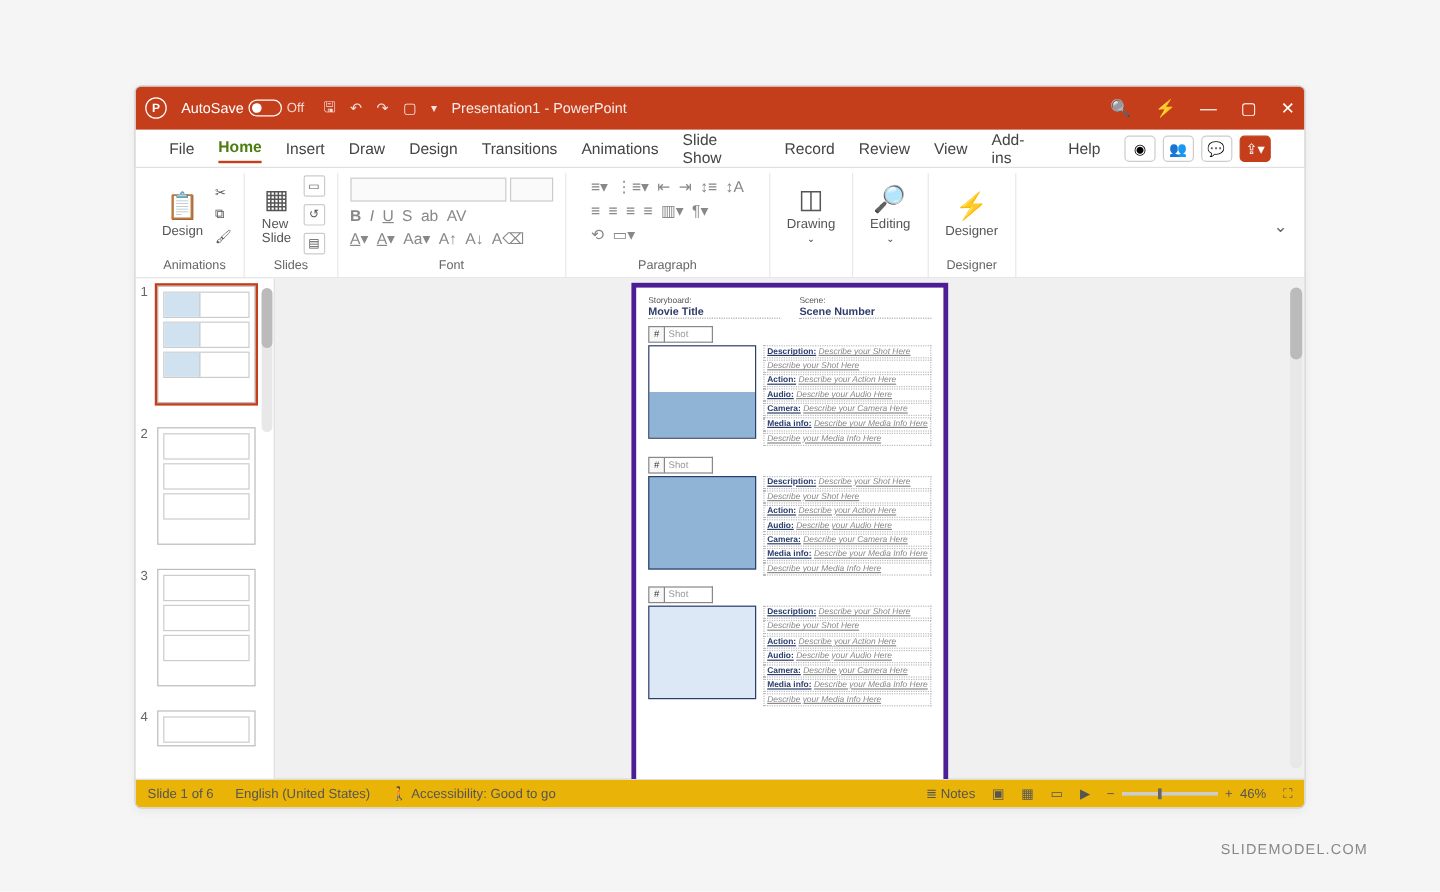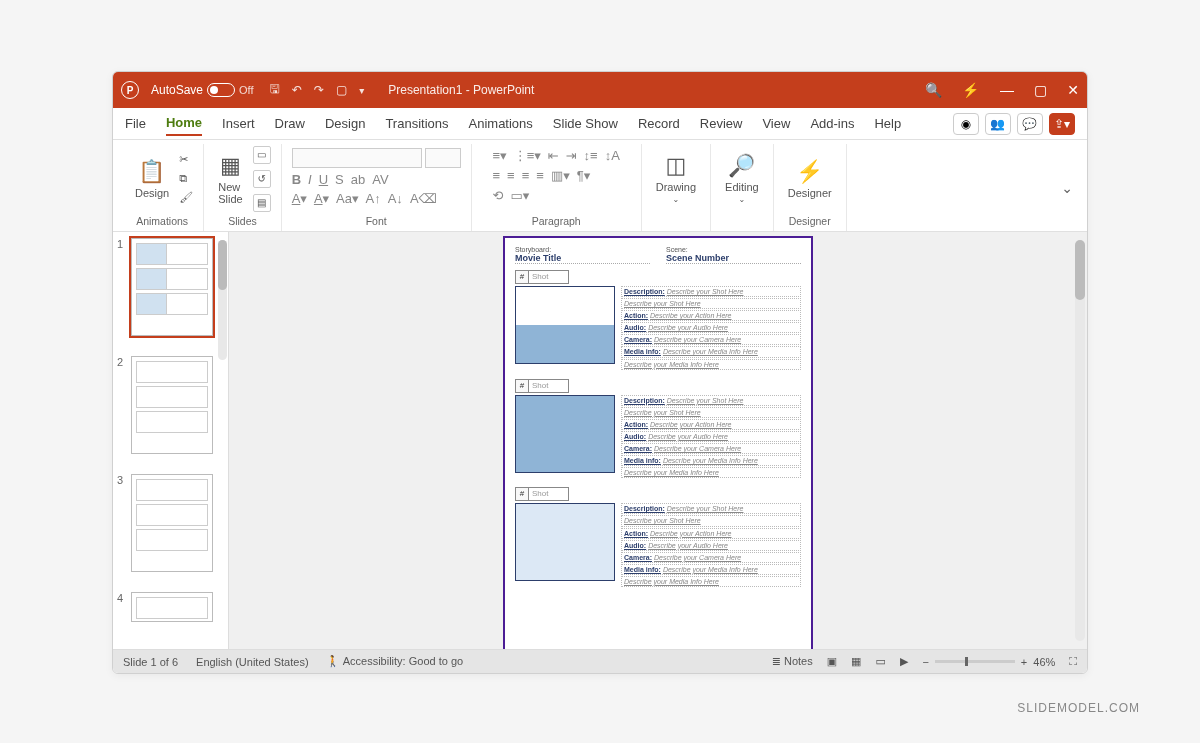--- a/index.html
+++ b/index.html
@@ -5,24 +5,24 @@
 * { margin:0; padding:0; box-sizing:border-box; font-family:"Segoe UI",Arial,sans-serif; }
 body { background:#f5f5f5; width:1200px; height:743px; position:relative; }
 .window { position:absolute; top:71px; left:112px; width:976px; height:603px; background:#fff; border:1px solid #d0d0d0; border-radius:6px; overflow:hidden; display:flex; flex-direction:column; box-shadow:0 2px 8px rgba(0,0,0,.05);}
 .titlebar { background:#C43E1C; height:36px; display:flex; align-items:center; color:#fff; font-size:12px; padding:0 8px; gap:12px;}
 .titlebar .pp-icon { width:18px; height:18px; border:1.5px solid #fff; border-radius:50%; display:flex; align-items:center; justify-content:center; font-size:10px; font-weight:bold;}
 .titlebar .autosave-toggle { display:flex; align-items:center; gap:4px; }
 .toggle { width:28px; height:14px; border:1px solid #fff; border-radius:7px; position:relative; }
 .toggle::after { content:""; position:absolute; width:8px; height:8px; background:#fff; border-radius:50%; left:2px; top:2px;}
 .titlebar .qat { display:flex; gap:12px; margin-left:4px; align-items:center;}
 .titlebar .qat span { cursor:pointer; opacity:.85;}
-.titlebar .title { margin-left:12px; opacity:.9; }
+.titlebar .title { opacity:.9; }
 .titlebar .right { margin-left:auto; display:flex; align-items:center; gap:20px;}
 .titlebar .right span { cursor:pointer; font-size:14px;}
-.tabbar { height:32px; display:flex; align-items:center; padding:0 12px; gap:20px; border-bottom:1px solid #e0e0e0; font-size:13px;}
+.tabbar { height:32px; display:flex; align-items:center; padding:0 28px; gap:20px; border-bottom:1px solid #e0e0e0; font-size:13px;}
 .tabbar .tab { color:#444; cursor:pointer; padding:4px 0;}
 .tabbar .tab.active { color:#4d7c0f; border-bottom:2px solid #C43E1C; font-weight:600;}
 .tabbar .rightbtns { margin-left:auto; display:flex; gap:6px;}
 .rbtn { width:26px; height:22px; border:1px solid #ccc; border-radius:4px; display:flex; align-items:center; justify-content:center; font-size:12px; cursor:pointer; background:#fff;}
 .rbtn.share { background:#C43E1C; color:#fff; border-color:#C43E1C;}
 .ribbon { height:92px; background:#fff; display:flex; padding:4px 8px 0; border-bottom:1px solid #e0e0e0; font-size:11px; color:#555;}
 .rgroup { display:flex; flex-direction:column; align-items:center; border-right:1px solid #e8e8e8; padding:0 10px 2px; }
 .rgroup:last-child{border-right:none;}
 .rgroup .lbl { font-size:10.5px; color:#666; margin-top:auto; padding:2px 0;}
 .rrow { display:flex; align-items:center; gap:6px; flex:1;}
@@ -36,39 +36,39 @@
 .thumbs { width:116px; background:#fff; border-right:1px solid #ddd; overflow-y:auto; padding:6px 4px; position:relative;}
 .thumb { display:flex; gap:4px; margin-bottom:20px;}
 .thumb .num { font-size:11px; color:#666; width:10px;}
 .thumb .mini { width:82px; height:98px; border:1px solid #bbb; background:#fff; font-size:6px; padding:4px; position:relative;}
 .thumb.sel .mini { outline:2px solid #C43E1C; outline-offset:0;}
 .mini .mrow { height:22px; border:1px solid #ccc; margin-bottom:3px; background:#fff; display:flex;}
 .mini .mrow .mimg{width:30px;background:#D0E1F0;border-right:1px solid #ccc;}
 .canvas-wrap { flex:1; position:relative; display:flex; justify-content:center; overflow:auto;}
 .canvas-wrap .scrollbar{position:absolute;right:2px;top:8px;width:10px;height:calc(100% - 16px);background:#e8e8e8;border-radius:5px;}
 .canvas-wrap .scrollbar .th{position:absolute;top:0;width:100%;height:60px;background:#bbb;border-radius:5px;}
-.slide { width:310px; height:420px; background:#fff; margin-top:4px; border:2px solid #4c1d95; padding:8px 10px; font-size:8px; color:#333;}
+.slide { width:264px; height:420px; background:#fff; margin-top:4px; border:4px solid #4c1d95; padding:8px 10px; font-size:8px; color:#333;}
 .slide .hdr { display:flex; gap:16px; margin-bottom:6px;}
 .slide .hdr .col{flex:1;}
 .slide .hdr .lab{font-size:7px;color:#555;}
 .slide .hdr .val{font-size:9px;color:#2C3E6B;font-weight:bold;border-bottom:1px dotted #aaa;}
 .shot { margin-bottom:8px;}
 .shot .tab{display:flex;font-size:8px;}
 .shot .tab .sq{width:14px;height:14px;border:1px solid #888;background:#f8f8f8;text-align:center;line-height:12px;}
 .shot .tab .sh{width:40px;border:1px solid #888;border-left:none;background:#fff;color:#999;line-height:12px;padding-left:3px;}
 .shot .body{display:flex;gap:6px;margin-top:2px;}
 .shot .img{width:100px;height:78px;border:1px solid #2C3E6B;background:#DCE8F5;}
 .shot .img.i1{background:linear-gradient(#fff 50%,#8FB4D6 50%);}
 .shot .img.i2{background:#8FB4D6;}
 .shot .img.i3{background:#DCE8F5;}
 .shot .meta{flex:1;font-size:7px;line-height:1.3;}
 .shot .meta .mr{border:1px dotted #bbb;margin-bottom:1px;padding:0 2px;white-space:nowrap;overflow:hidden;}
 .shot .meta .mr b{color:#2C3E6B;text-decoration:underline;font-weight:bold;}
 .shot .meta .mr i{color:#888;font-style:italic;text-decoration:underline;}
-.statusbar { height:24px; background:#e5e5e5; border-top:1px solid #ddd; display:flex; align-items:center; font-size:11px; color:#555; padding:0 10px; gap:18px;}
+.statusbar { height:24px; background:#eab308; border-top:1px solid #ddd; display:flex; align-items:center; font-size:11px; color:#555; padding:0 10px; gap:18px;}
 .statusbar .r{margin-left:auto;display:flex;gap:14px;align-items:center;}
 .zoom{display:flex;align-items:center;gap:6px;}
 .zoom .track{width:80px;height:3px;background:#ccc;position:relative;}
 .zoom .track .h{position:absolute;left:30px;top:-3px;width:3px;height:9px;background:#666;}
 .watermark{position:absolute;right:60px;bottom:28px;font-size:12px;letter-spacing:1px;color:#888;}
 .thumbs .tscroll{position:absolute;right:1px;top:8px;width:9px;height:120px;background:#e8e8e8;border-radius:5px;}
 .thumbs .tscroll .th{width:100%;height:50px;background:#bbb;border-radius:5px;}
 .collapse{margin-left:auto;align-self:center;font-size:14px;color:#666;cursor:pointer;padding-right:6px;}
 </style>
 </head>

